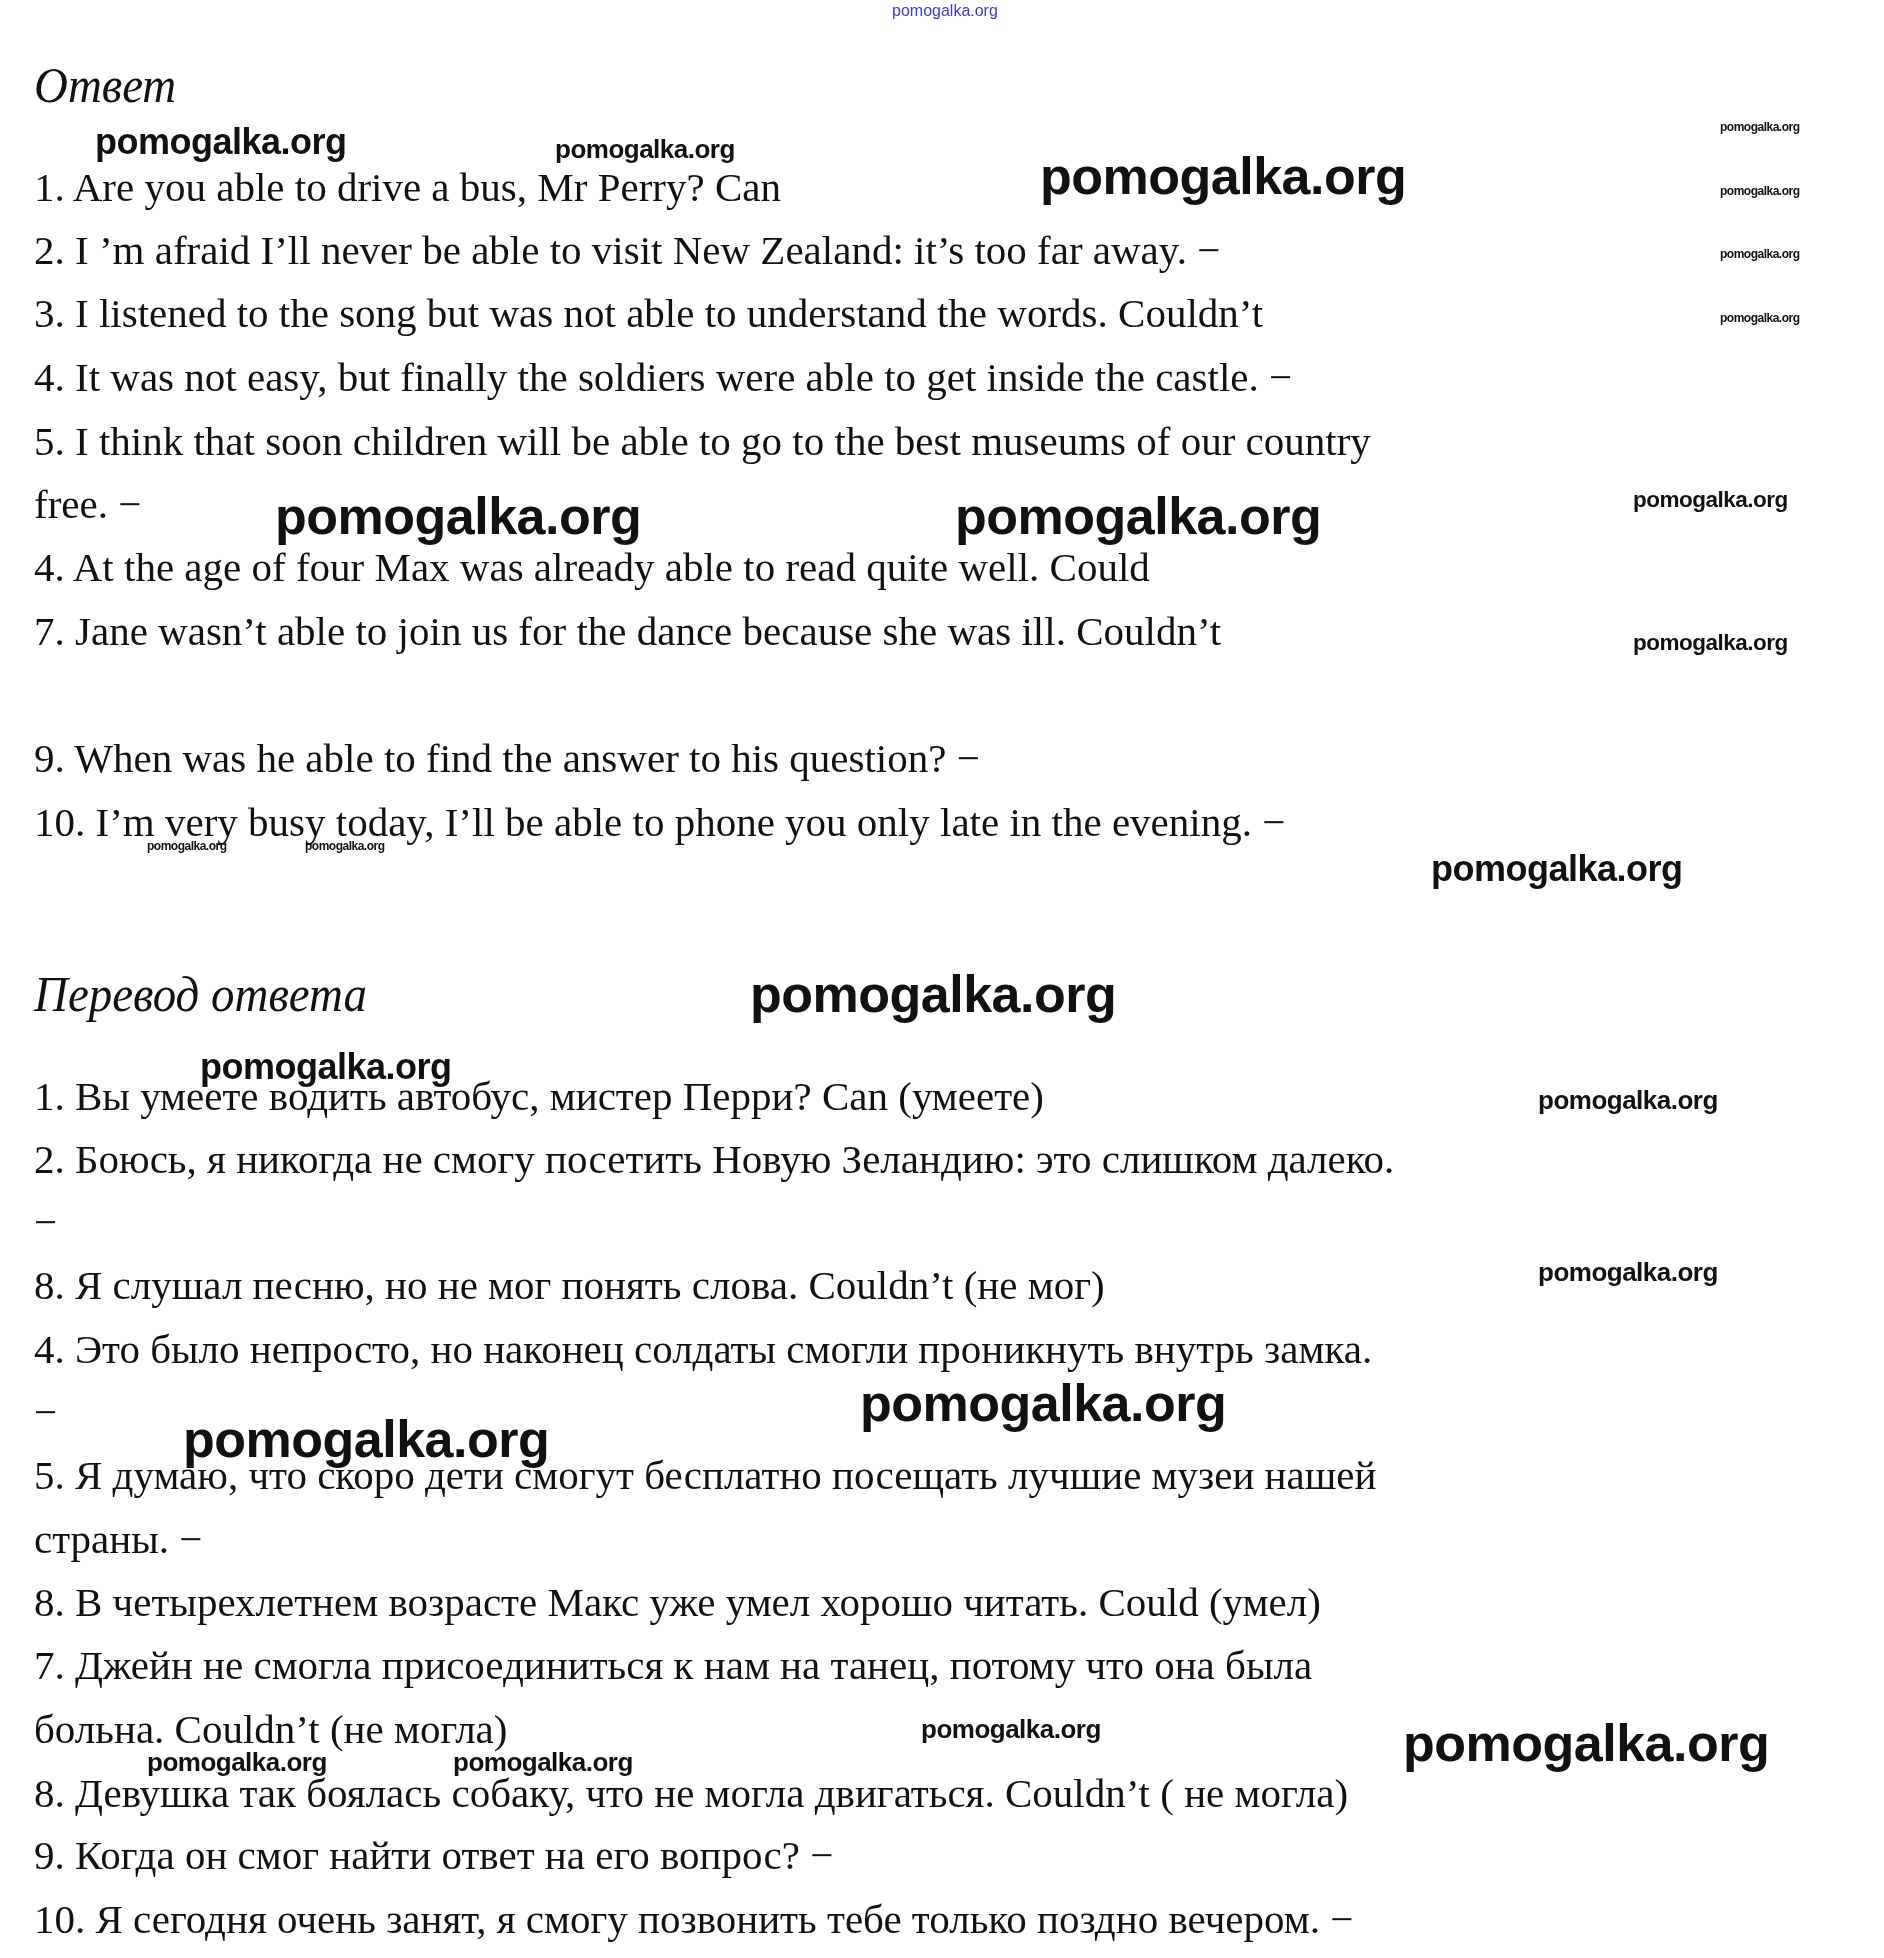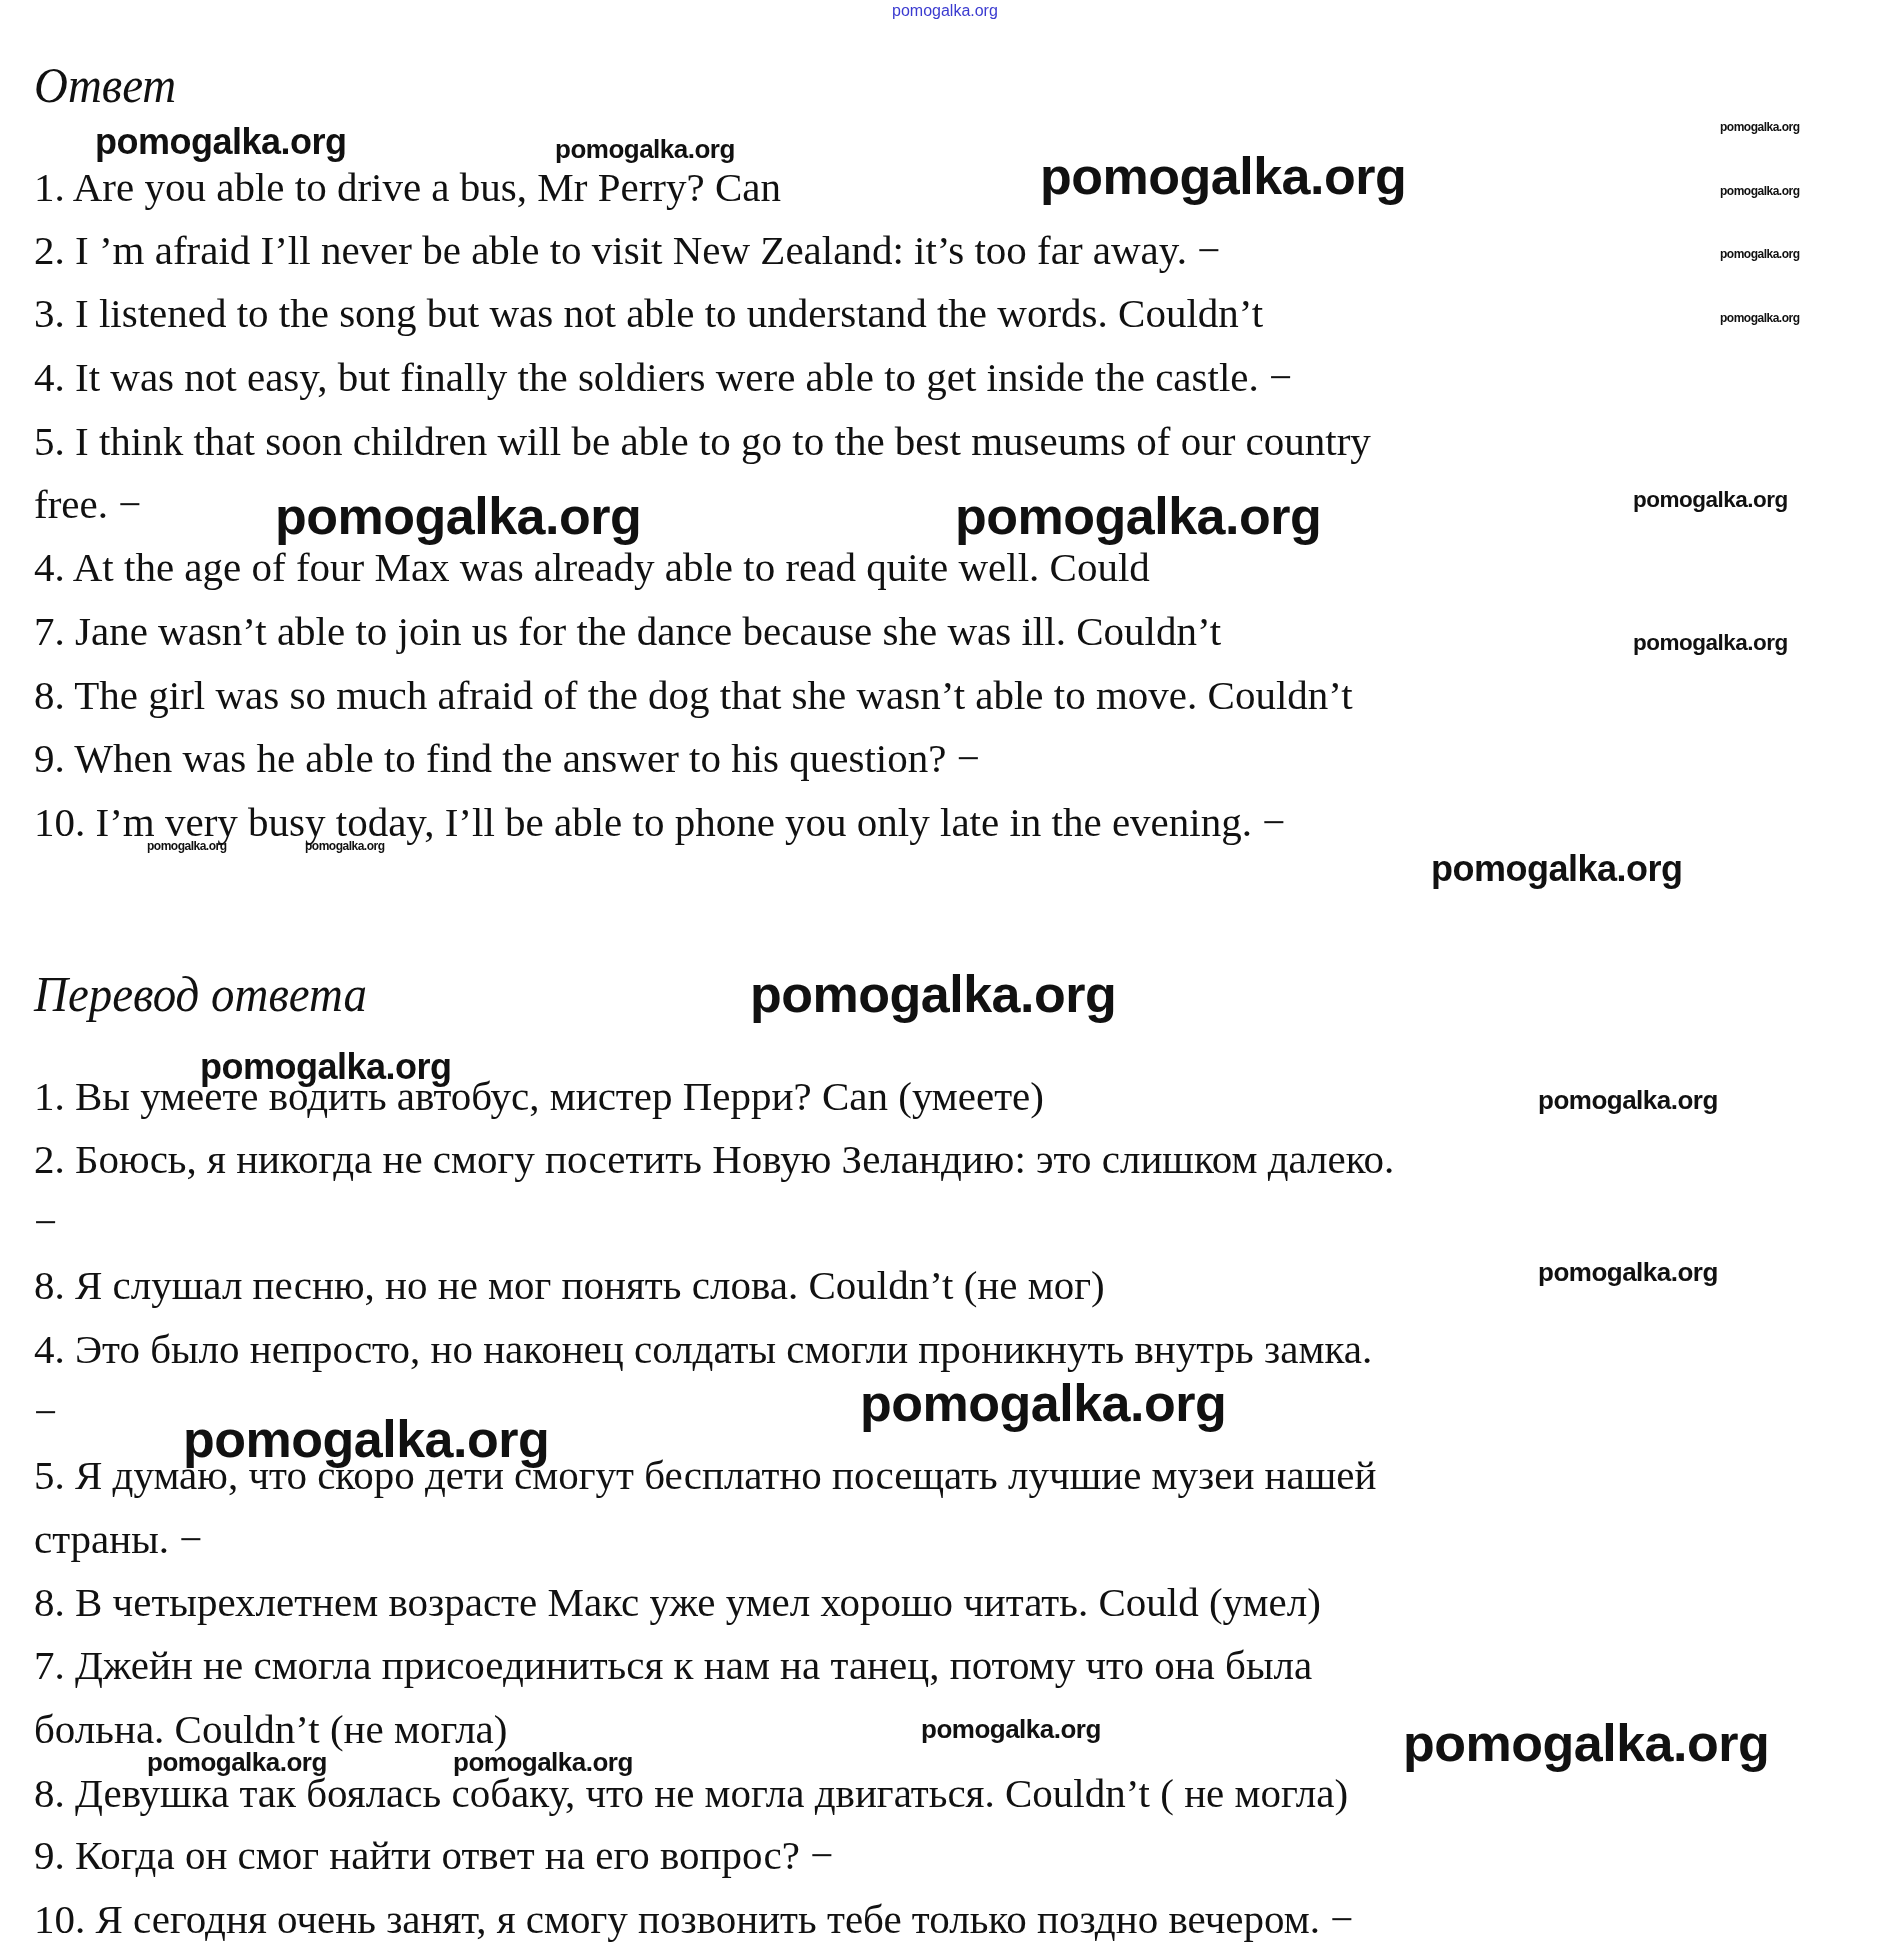--- a/index.html
+++ b/index.html
@@ -35,21 +35,20 @@
   <div class="heading" style="left:34px; top:56px;">Ответ</div>
 
   <div class="line" style="top:167px;">1. Are you able to drive a bus, Mr Perry? Can</div>
   <div class="line" style="top:230px;">2. I ’m afraid I’ll never be able to visit New Zealand: it’s too far away. −</div>
   <div class="line" style="top:293px;">3. I listened to the song but was not able to understand the words. Couldn’t</div>
   <div class="line" style="top:357px;">4. It was not easy, but finally the soldiers were able to get inside the castle. −</div>
   <div class="line" style="top:421px;">5. I think that soon children will be able to go to the best museums of our country</div>
   <div class="line" style="top:484px;">free. −</div>
   <div class="line" style="top:547px;">4. At the age of four Max was already able to read quite well. Could</div>
   <div class="line" style="top:611px;">7. Jane wasn’t able to join us for the dance because she was ill. Couldn’t</div>
-  <div class="line" style="top:675px;">8. The girl was so much afraid of the dog that she wasn’t able to move. Couldn’t</div>
   <div class="line" style="top:738px;">9. When was he able to find the answer to his question? −</div>
   <div class="line" style="top:802px;">10. I’m very busy today, I’ll be able to phone you only late in the evening. −</div>
 
   <div class="wm lg" style="left:95px; top:124px;">pomogalka.org</div>
   <div class="wm md" style="left:555px; top:136px;">pomogalka.org</div>
   <div class="wm xl" style="left:1040px; top:150px;">pomogalka.org</div>
   <div class="wm xs" style="left:1720px; top:121px;">pomogalka.org</div>
   <div class="wm xs" style="left:1720px; top:185px;">pomogalka.org</div>
   <div class="wm xs" style="left:1720px; top:248px;">pomogalka.org</div>
   <div class="wm xs" style="left:1720px; top:312px;">pomogalka.org</div>

